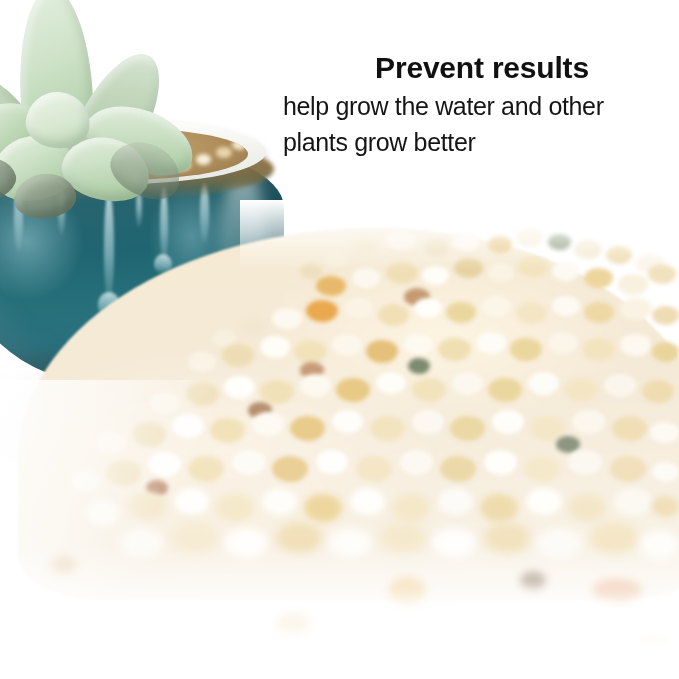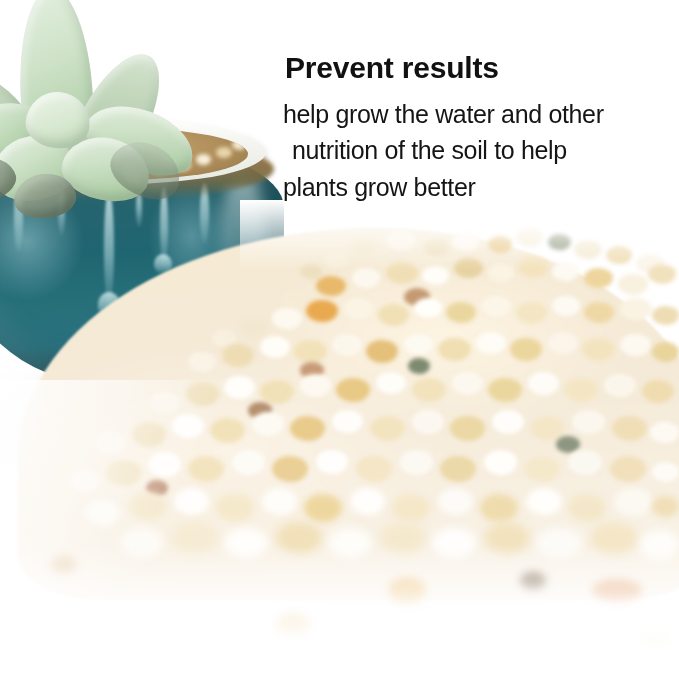--- a/index.html
+++ b/index.html
@@ -9,21 +9,21 @@
     overflow:hidden;
     background:#ffffff;
     font-family:"Liberation Sans", sans-serif;
   }
 
   
   .copy{position:absolute;left:283px;top:52px;width:396px;}
   .headline{
     font-size:30px;font-weight:bold;color:#111;
     letter-spacing:-0.2px;line-height:1.05;
-    margin:0 0 12px 2px;white-space:nowrap;
+    margin:0 0 4px 2px;white-space:nowrap;text-align:center;
   }
   .bodyline{
     font-size:25px;color:#151515;line-height:1.46;
     white-space:nowrap;font-weight:400;letter-spacing:-0.35px;
   }
   .bodyline.indent{padding-left:9px;}
 
   
   .table-shadow{
     position:absolute;left:-30px;top:330px;width:420px;height:190px;
@@ -340,17 +340,16 @@
     <div class="blurstone" style="left:50px;top:556px;width:26px;height:18px;background:#e6c9a4;filter:blur(5px);"></div>
 
     <div class="leftfade"></div>
     <div class="topfade"></div>
     <div class="floorfade"></div>
   </div>
 
   <div class="copy">
     <div class="headline">Prevent results</div>
     <div class="bodyline">help grow the water and other</div>
-    <div class="bodyline indent"> nutrition of the soil to help</div>
     <div class="bodyline">plants grow better</div>
   </div>
 
 </div>
 
 </body></html>

